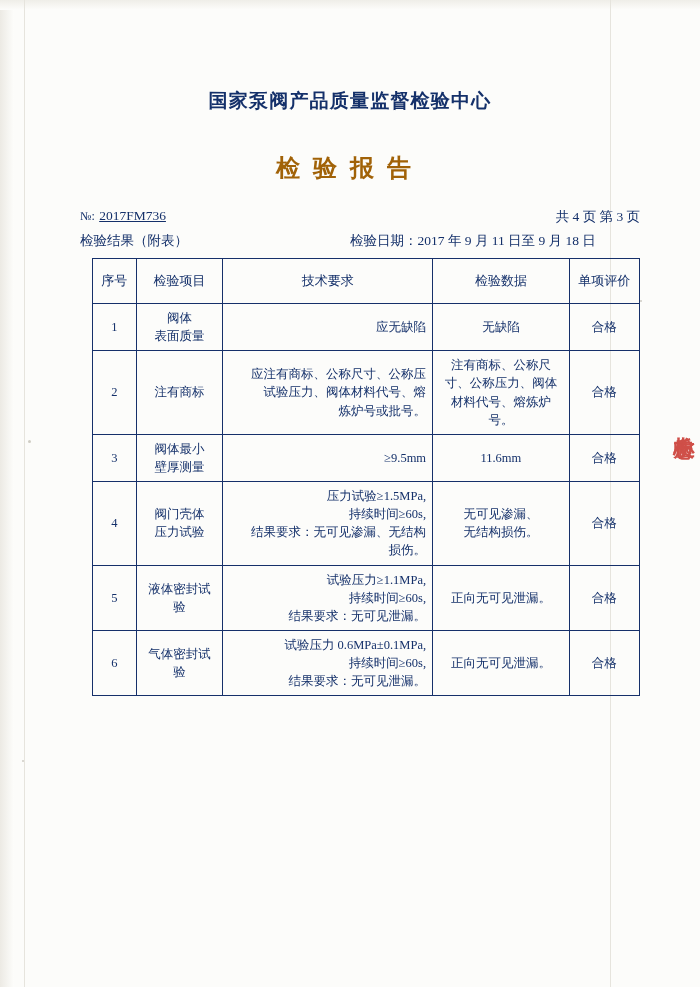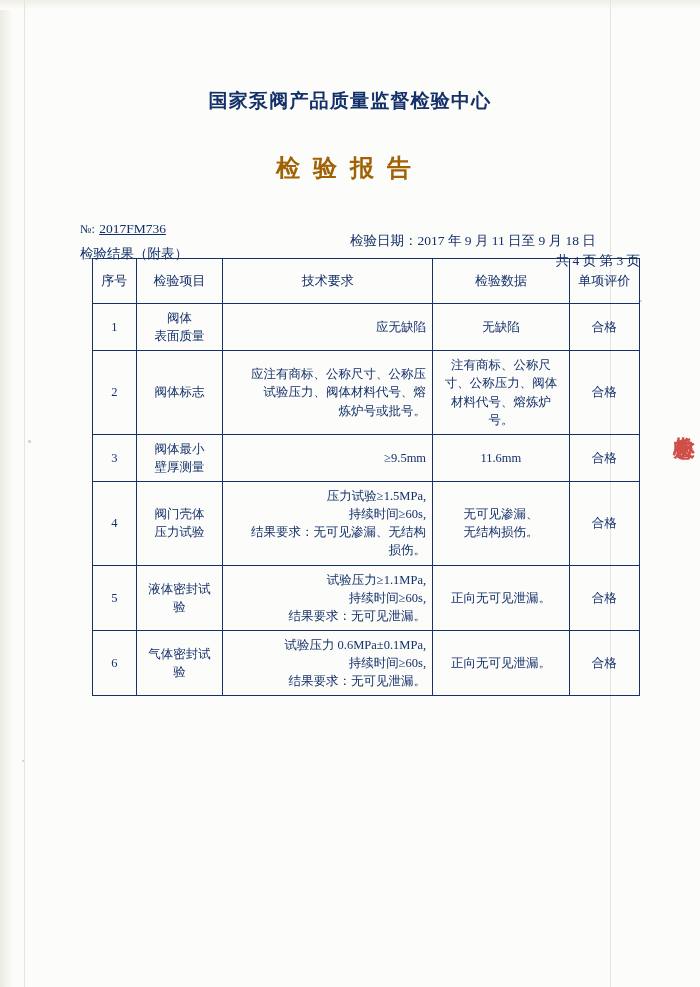--- a/index.html
+++ b/index.html
@@ -86,33 +86,31 @@
     color: #14306a;
   }
   .meta-row.one { top: 208px; }
   .meta-row.two { top: 232px; }
 
   .meta-left {
     position: absolute;
     left: 0;
     top: 0;
     white-space: nowrap;
-    margin-top: 13px;
   }
   .meta-no-label { font-size: 12px; }
   .meta-no-value {
     text-decoration: underline;
     padding: 0 1px;
   }
   .meta-right {
     position: absolute;
     right: 0;
     top: 0;
     white-space: nowrap;
-    margin-top: 44px;
   }
   .meta-mid {
     position: absolute;
     left: 270px;
     top: 0;
     white-space: nowrap;
   }
 
   table.report {
     position: absolute;
@@ -210,21 +208,21 @@
         <tr>
           <td class="c">1</td>
           <td class="c multiline">阀体
 表面质量</td>
           <td class="l multiline">应无缺陷</td>
           <td class="c multiline">无缺陷</td>
           <td class="c">合格</td>
         </tr>
         <tr>
           <td class="c">2</td>
-          <td class="c multiline">阀体标志</td>
+          <td class="c multiline">注有商标</td>
           <td class="l multiline">应注有商标、公称尺寸、公称压
 试验压力、阀体材料代号、熔
 炼炉号或批号。</td>
           <td class="c multiline">注有商标、公称尺
 寸、公称压力、阀体
 材料代号、熔炼炉
 号。</td>
           <td class="c">合格</td>
         </tr>
         <tr>

